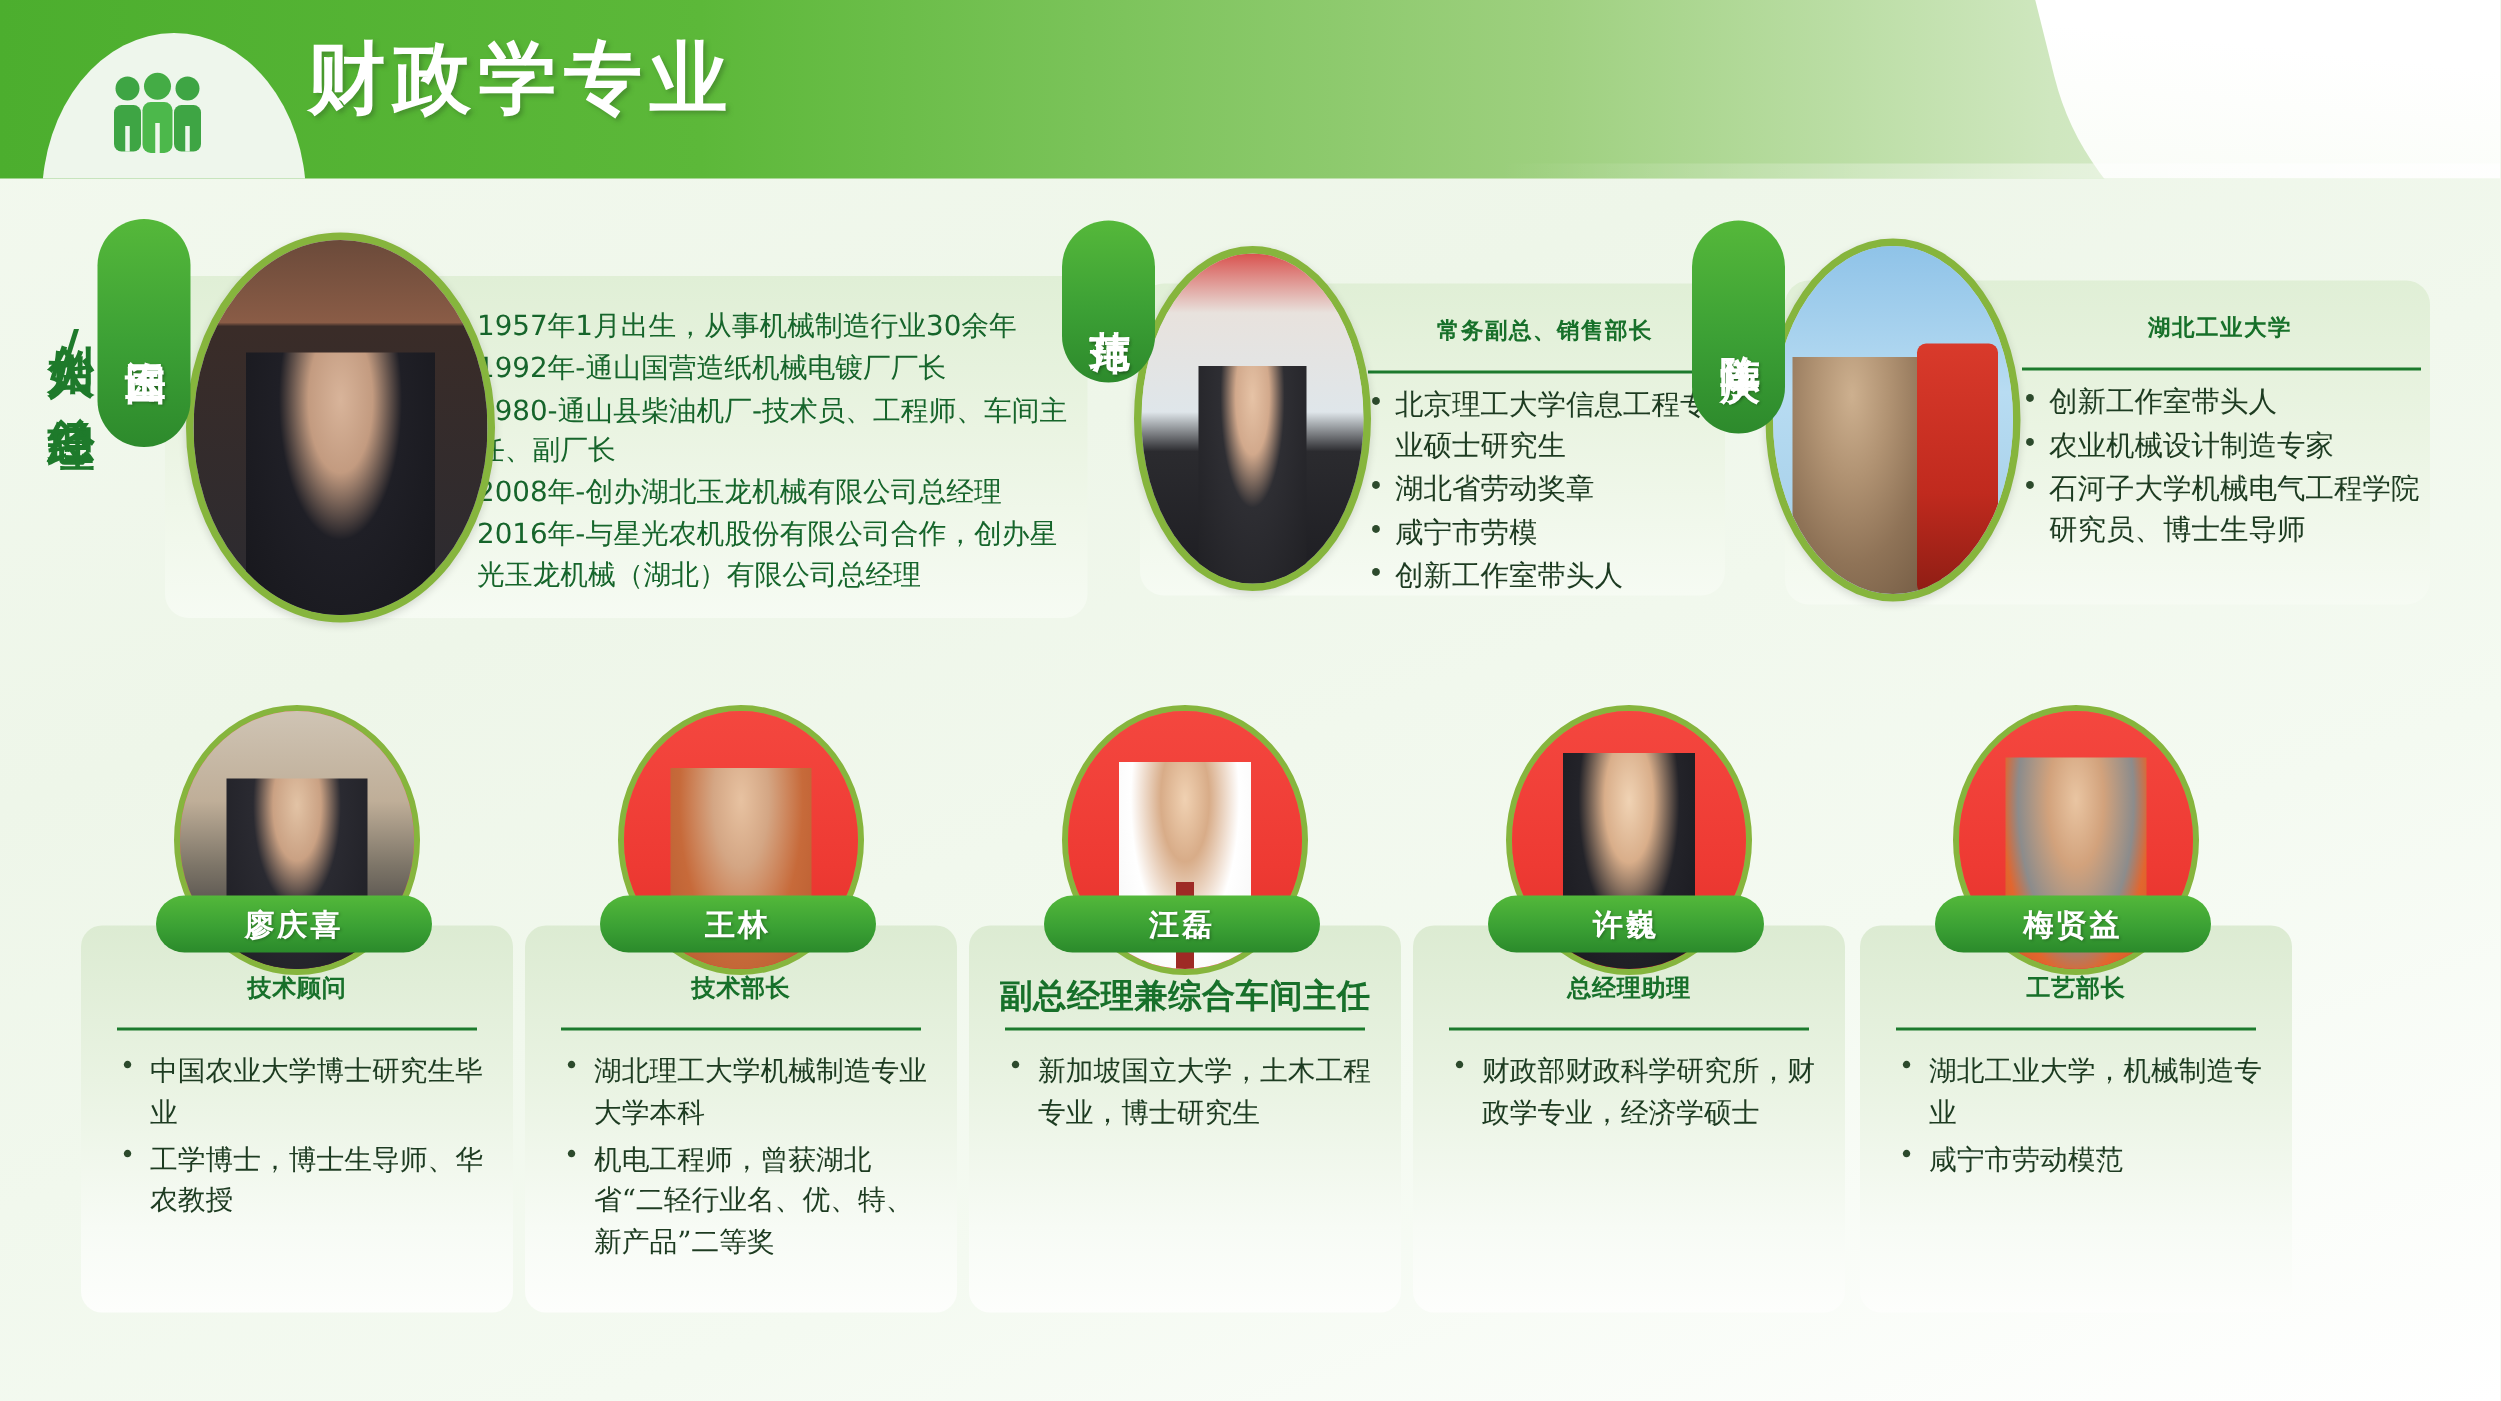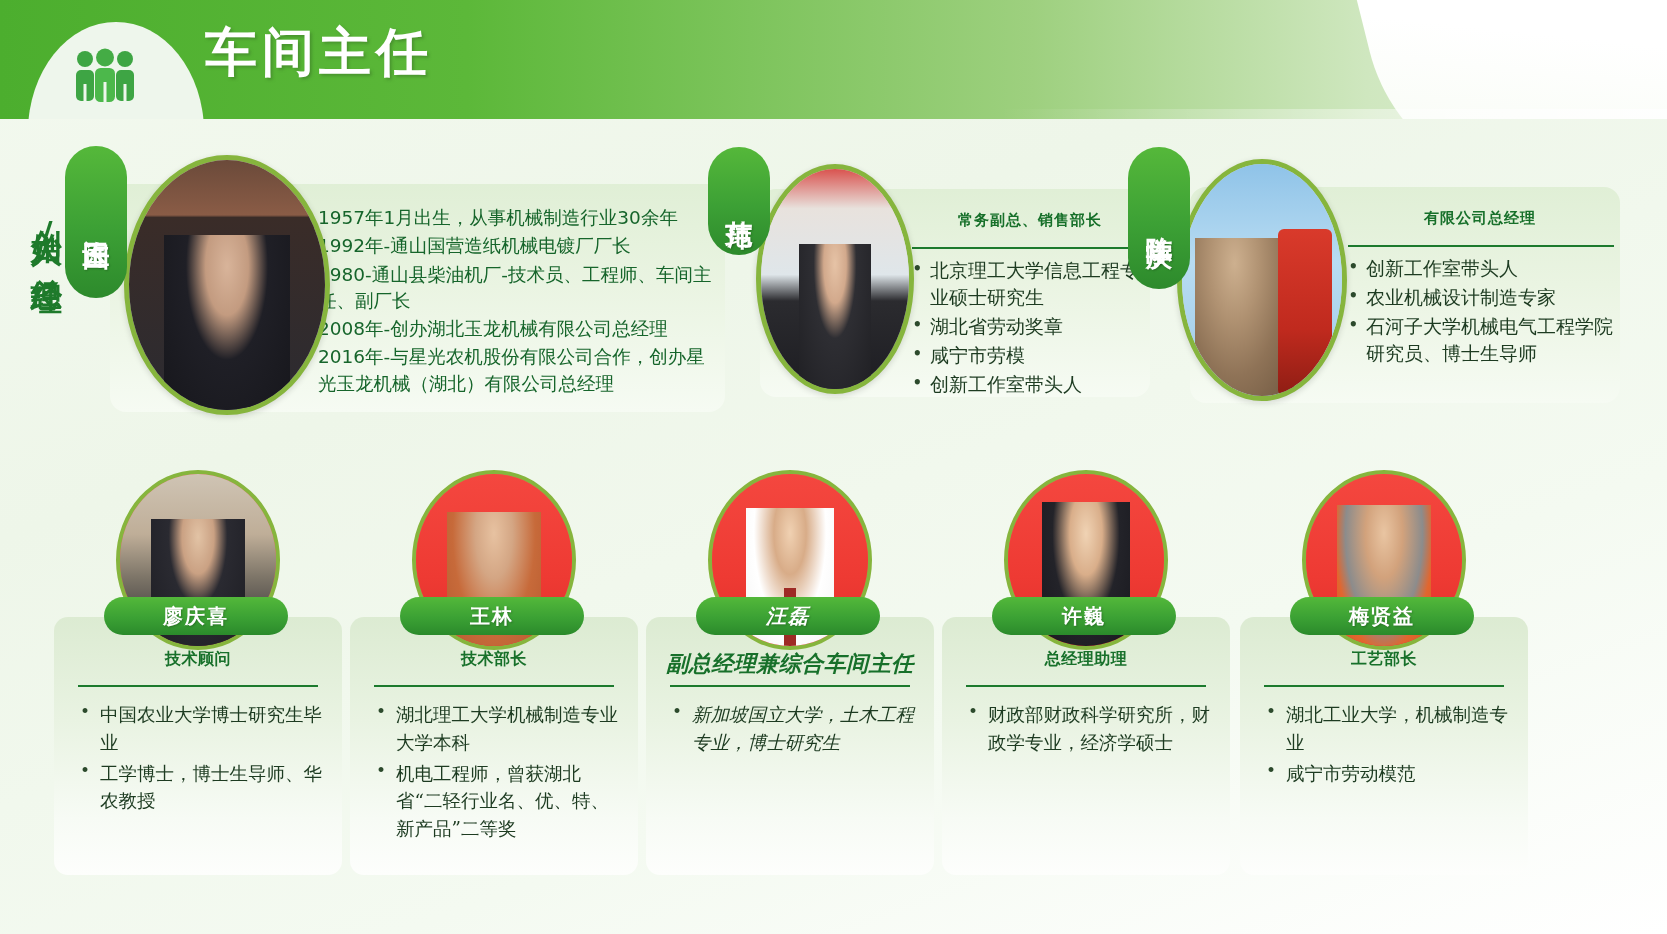--- a/index.html
+++ b/index.html
@@ -278,21 +278,21 @@
       <circle cx="13" cy="11" r="8" fill="#3ea544"></circle>
       <circle cx="33" cy="9.5" r="9" fill="#44ac45"></circle>
       <circle cx="53" cy="11" r="8" fill="#3ea544"></circle>
       <rect x="4" y="22" width="18" height="31" rx="5" fill="#3ea544"></rect>
       <rect x="23" y="20" width="20" height="34" rx="5.5" fill="#4cb84b"></rect>
       <rect x="44" y="22" width="18" height="31" rx="5" fill="#3ea544"></rect>
       <rect x="11.5" y="36" width="3" height="17" fill="#eef6ec"></rect>
       <rect x="31.5" y="34" width="3" height="20" fill="#eef6ec"></rect>
       <rect x="51.5" y="36" width="3" height="17" fill="#eef6ec"></rect>
     </svg>
-    <div class="header-title">车间主任</div>
+    <div class="header-title">财政学专业</div>
     <div class="header-bottom-fade"></div>
   </div>
 
 
   <div class="side-label">创始人/总经理</div>
 
   <div class="top-row">
 
     <div class="tmember">
       <div class="tm-panel" style="left:110px; top:65px; width:615px; height:228px;"></div>
@@ -324,21 +324,21 @@
         <li>创新工作室带头人</li>
       </ul>
     </div>
 
     <div class="tmember">
       <div class="tm-panel" style="left:1190px; top:68px; width:430px; height:216px;"></div>
       <div class="tm-photo" style="left:1177px; top:40px; width:170px; height:242px;">
         <div class="ph ph-cxg"></div>
       </div>
       <div class="tm-pill" style="left:1128px; top:28px; height:142px;">陈学庚</div>
-      <div class="tm-title" style="left:1340px; top:90px; width:280px;">有限公司总经理</div>
+      <div class="tm-title" style="left:1340px; top:90px; width:280px;">湖北工业大学</div>
       <div class="tm-rule" style="left:1348px; top:126px; width:266px;"></div>
       <ul class="tm-list" style="left:1344px; top:136px; width:285px;">
         <li>创新工作室带头人</li>
         <li>农业机械设计制造专家</li>
         <li>石河子大学机械电气工程学院研究员、博士生导师</li>
       </ul>
     </div>
 
   </div>
 
@@ -369,21 +369,21 @@
       <div class="bm-card" style="background:none;">
         <div class="bm-role">技术部长</div>
         <div class="bm-rule"></div>
         <ul class="bm-list">
           <li>湖北理工大学机械制造专业大学本科</li>
           <li>机电工程师，曾获湖北省“二轻行业名、优、特、新产品”二等奖</li>
         </ul>
       </div>
     </div>
 
-    <div class="bmember" style="left:646px;font-style:italic;">
+    <div class="bmember" style="left:646px;">
       <div class="bm-photo">
           <div class="ph ph-red ph-wangl"></div>
         </div>
       <div class="bm-card"></div>
       <div class="bm-badge">汪磊</div>
       <div class="bm-card" style="background:none;">
         <div class="bm-role small">副总经理兼综合车间主任</div>
         <div class="bm-rule"></div>
         <ul class="bm-list">
           <li>新加坡国立大学，土木工程专业，博士研究生</li>

